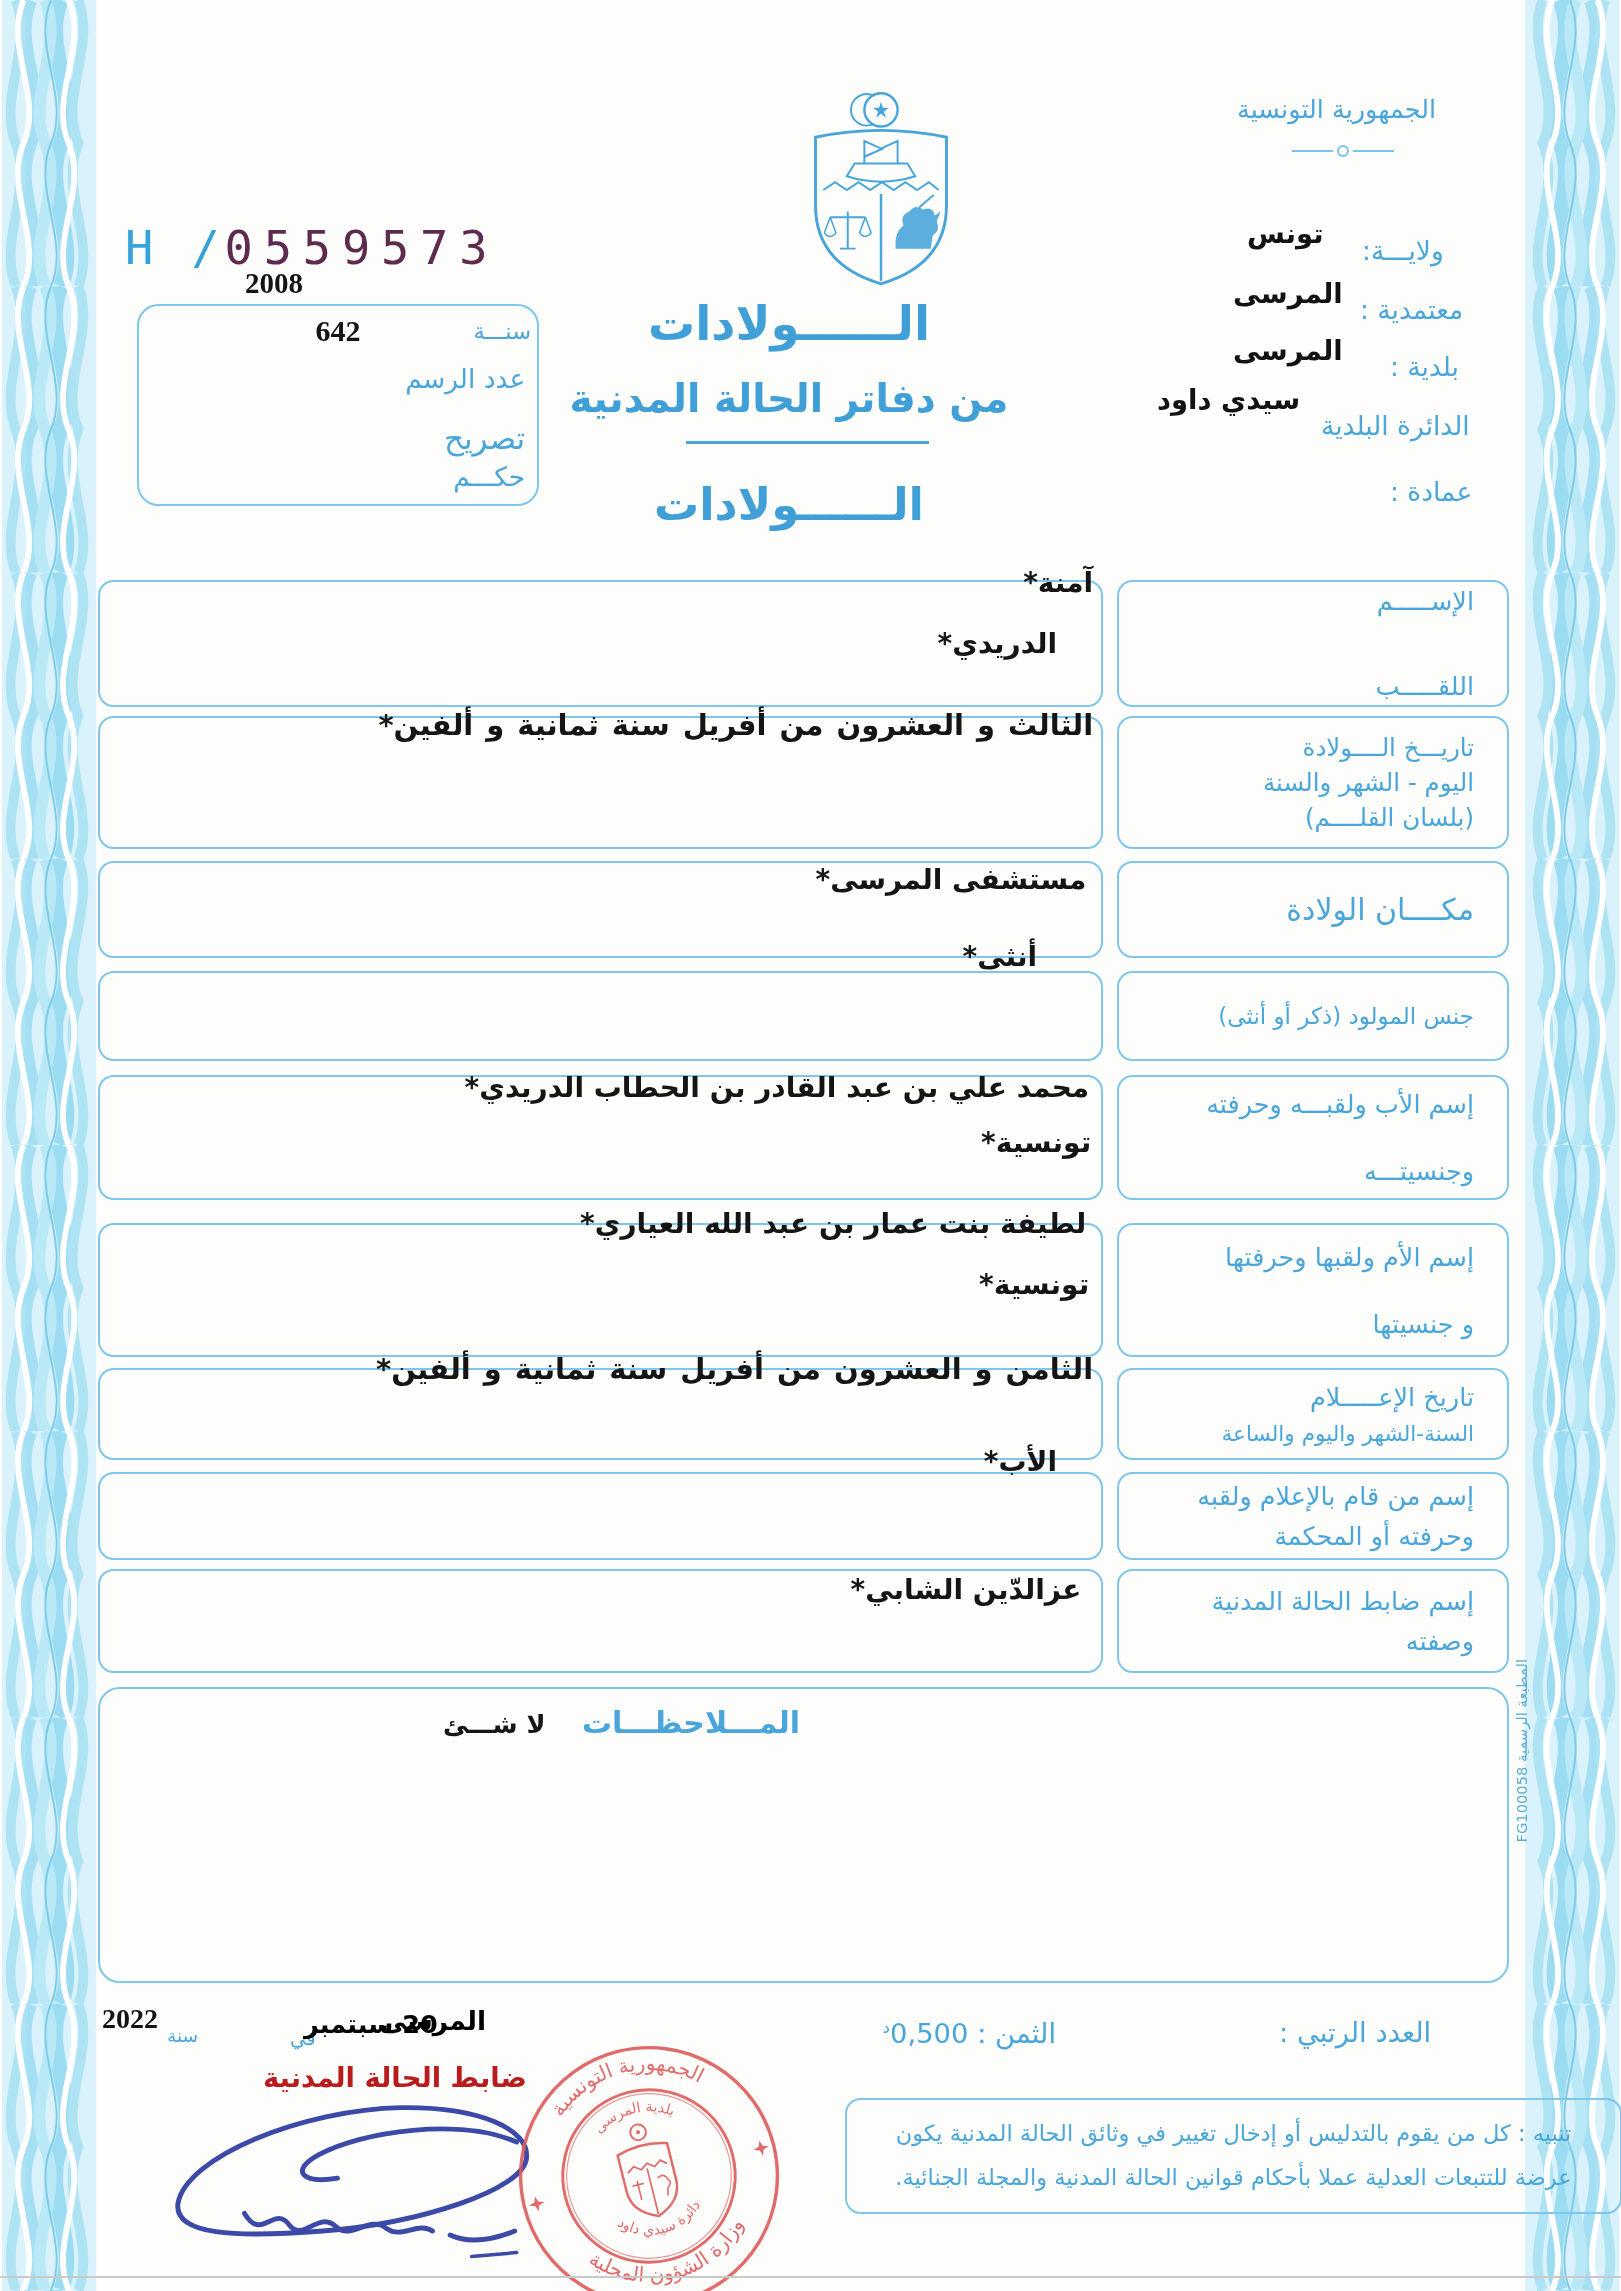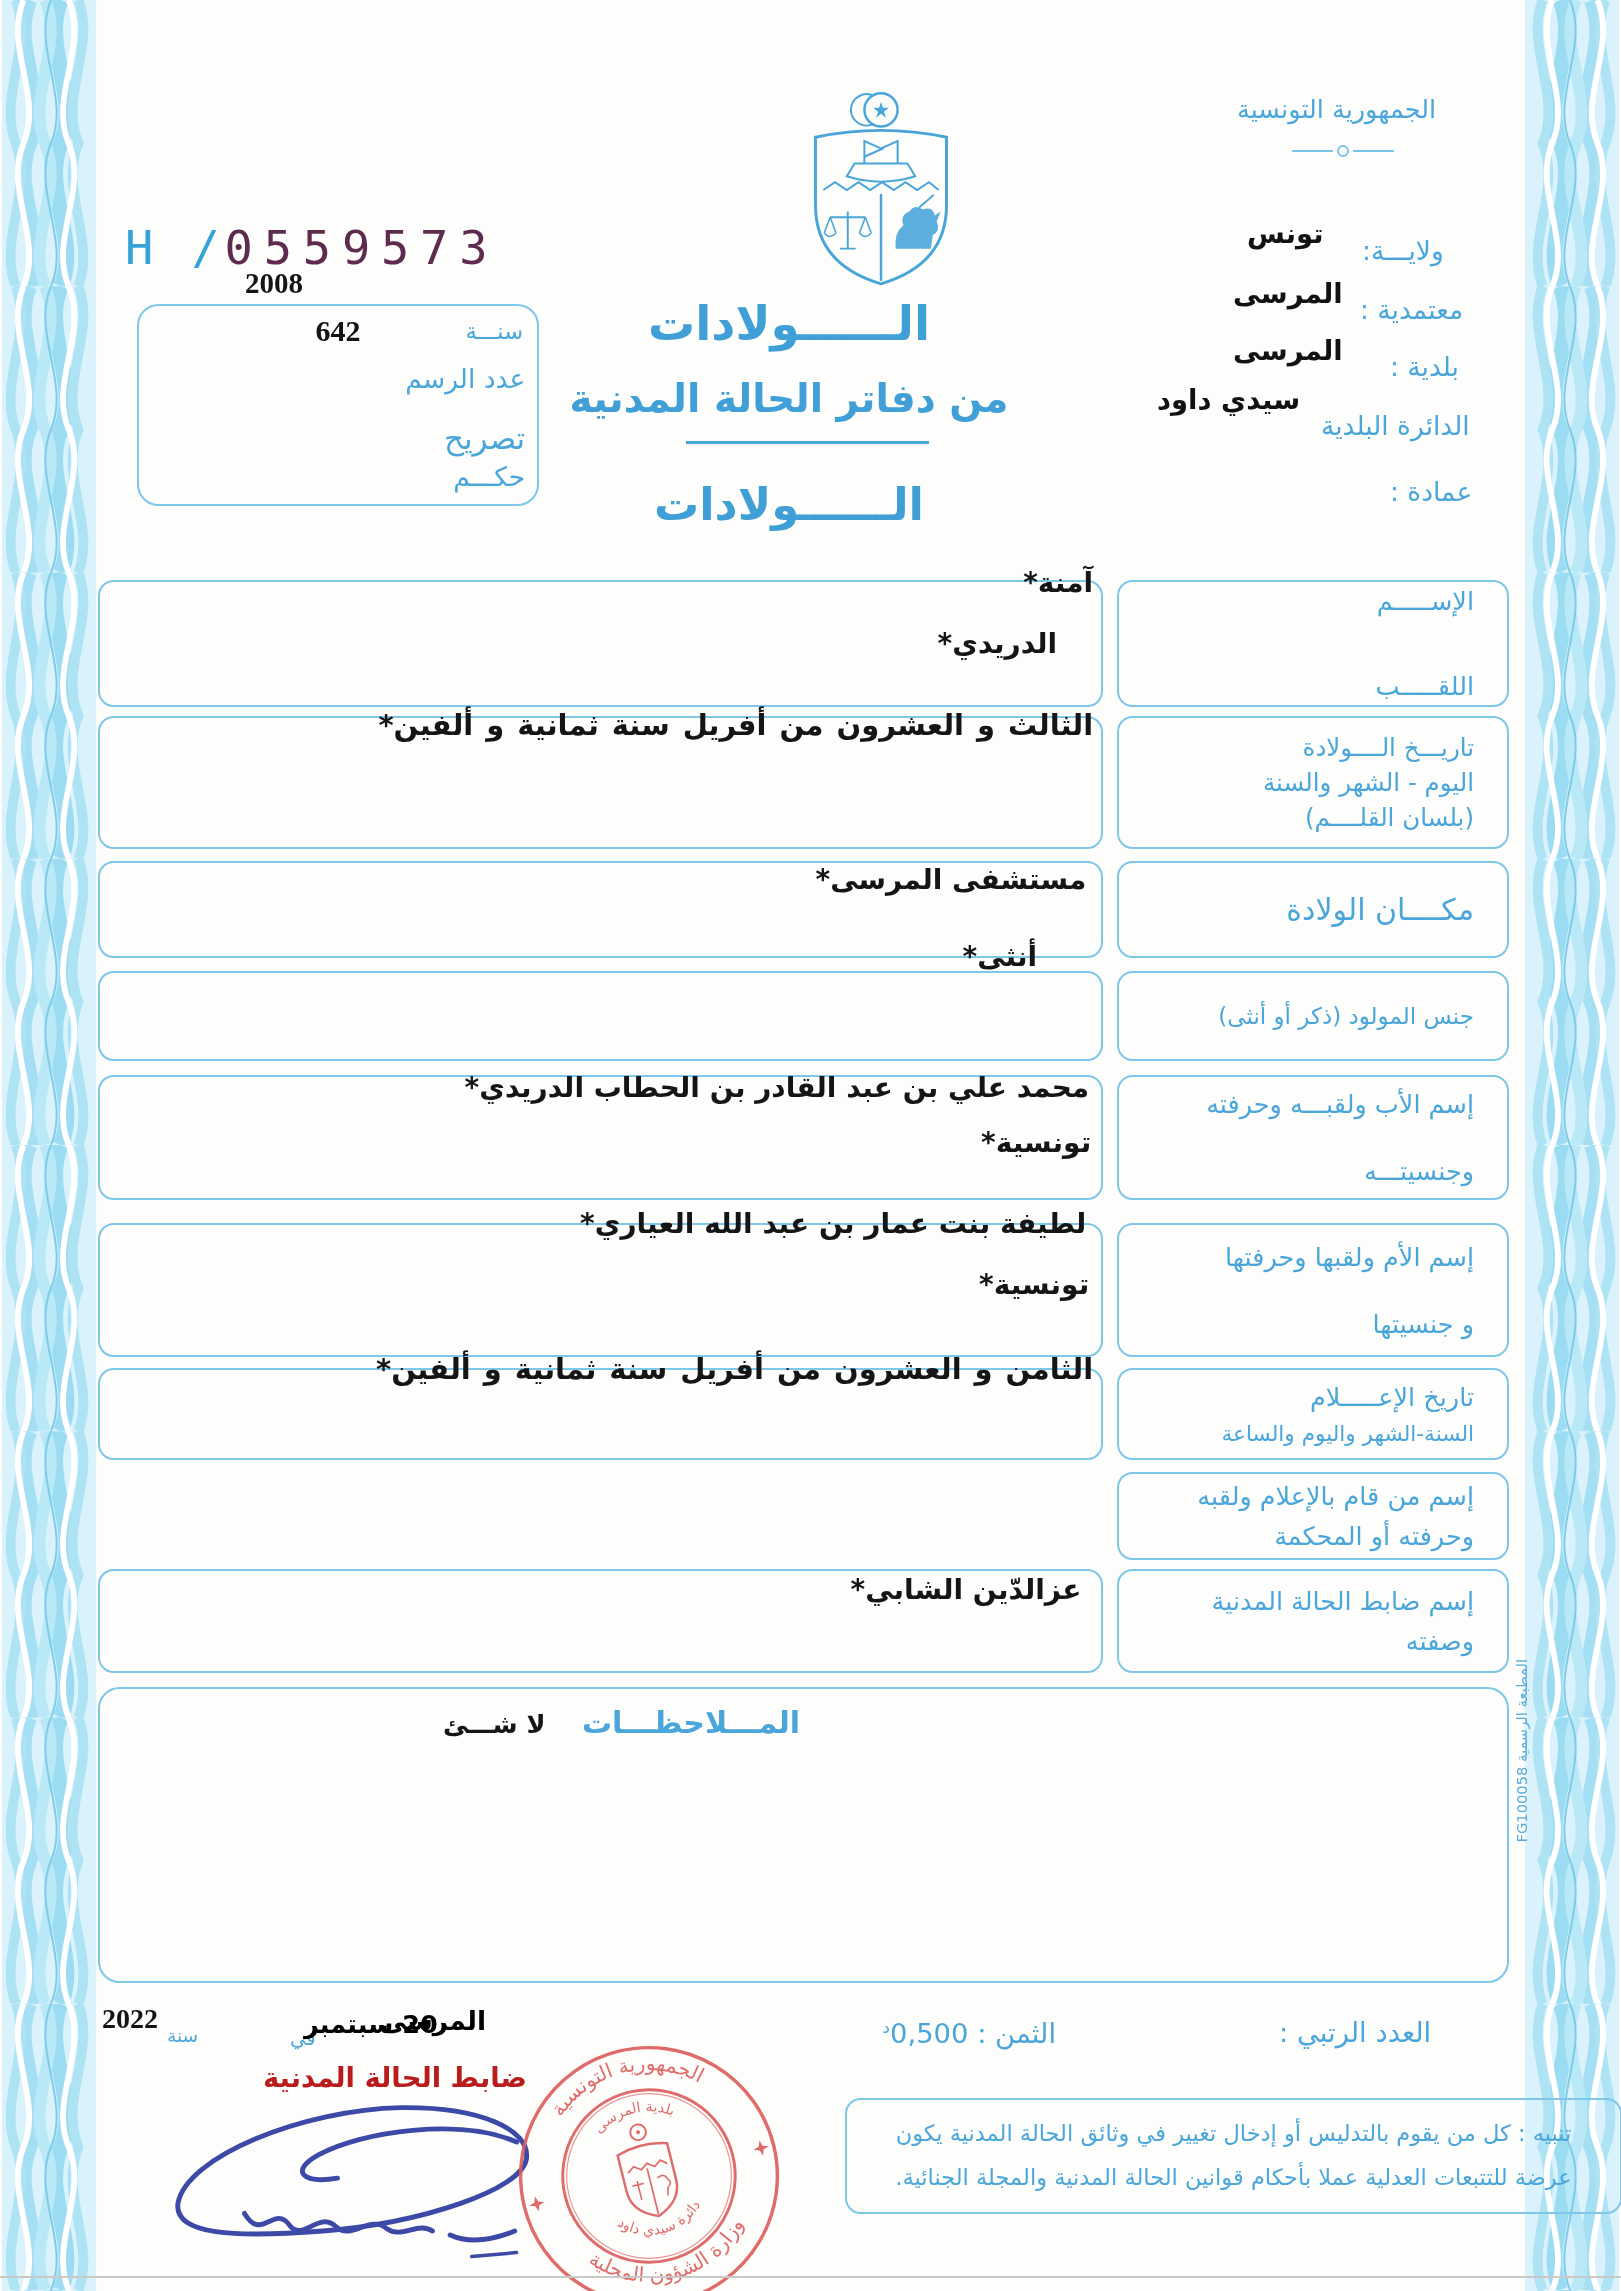--- a/index.html
+++ b/index.html
@@ -16,21 +16,21 @@
   .divider .ln{flex:1;height:2px;background:#7bc3e8;}
   .divider .dot{width:7.8px;height:7.8px;border:2px solid #7bc3e8;border-radius:50%;}
   .emblem{left:794px;top:86px;}
   .serial{left:125px;top:220px;font-family:"DejaVu Sans Mono",monospace;font-size:47px;direction:ltr;white-space:nowrap;}
   .serial .pre{color:#35a3d8;letter-spacing:4.9px;}
   .serial .digits{color:#5e2b4e;letter-spacing:10.8px;}
   .stamp-year{left:245px;top:267px;font-family:"Liberation Serif",serif;font-weight:700;font-size:29px;color:#141414;}
   
   .regbox{left:137px;top:304px;width:398px;height:198px;border:2.5px solid #7ec6ea;border-radius:21.6px;}
   .regbox .rlbl{position:absolute;color:#4aa6da;white-space:nowrap;}
-  .reg-year{right:14px;top:11.8px;font-size:22.5px;}
+  .reg-year{right:6px;top:11.8px;font-size:22.5px;}
   .reg-act{right:11.8px;top:57px;font-size:26.5px;}
   .reg-dec{right:11.8px;top:114px;font-size:31px;}
   .reg-jud{right:11.8px;top:155px;font-size:26.5px;}
   .reg-val{position:absolute;left:0;top:7.8px;width:100%;text-align:center;
            font-family:"Liberation Serif",serif;font-weight:700;font-size:30px;color:#141414;}
   
   .rl{position:absolute;color:#4aa6da;font-size:26.5px;white-space:nowrap;}
   .rv{position:absolute;color:#121212;font-weight:700;font-size:27.4px;white-space:nowrap;}
   
   .t1{left:534px;top:296px;width:510px;text-align:center;font-size:47px;font-weight:700;color:#3f9fd6;letter-spacing:2px;}
@@ -212,20 +212,23 @@
   </div>
 
   <div class="fbox vcol r7">
     <span class="val v70 big">الثامن و العشرون من أفريل سنة ثمانية و ألفين*</span>
   </div>
   <div class="fbox lcol r7 g-sm">
     <span class="lbl-line">تاريخ الإعـــــلام</span>
     <span class="lbl-line">السنة-الشهر واليوم والساعة</span>
   </div>
 
+  <div class="fbox vcol r8">
+    <span class="val v80">الأب*</span>
+  </div>
   <div class="fbox lcol r8 g-sm">
     <span class="lbl-line">إسم من قام بالإعلام ولقبه</span>
     <span class="lbl-line">وحرفته أو المحكمة</span>
   </div>
 
   <div class="fbox vcol r9">
     <span class="val v90">عزالدّين الشابي*</span>
   </div>
   <div class="fbox lcol r9 g-sm">
     <span class="lbl-line">إسم ضابط الحالة المدنية</span>

